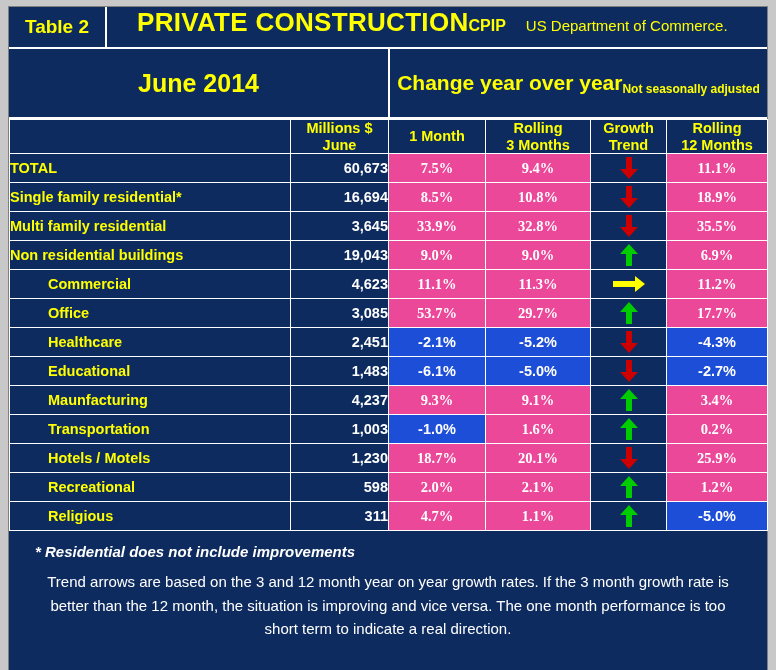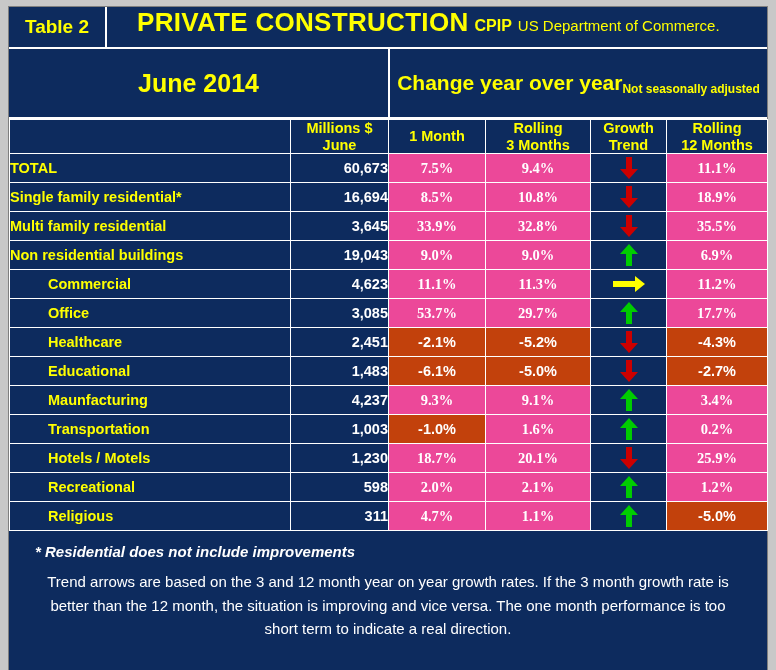--- a/index.html
+++ b/index.html
@@ -57,25 +57,24 @@
     color: #ffff00;
   }
   .title-main .big {
     font-size: 26px;
     font-weight: bold;
     letter-spacing: 0.3px;
   }
   .title-main .mid {
     font-size: 16px;
     font-weight: bold;
-    margin-left: 6px;
   }
   .title-main .small {
     font-size: 15px;
-    margin-left: 6px;
+    margin-left: 20px;
     font-weight: normal;
   }
 
   
   .sub-row {
     display: flex;
     height: 68px;
     border-bottom: 2px solid #ffffff;
   }
   .sub-left {
@@ -141,21 +140,21 @@
     color: #ffffff;
     text-align: right;
     padding-right: 8px;
     background: #0d2b5e;
   }
   td.pct {
     text-align: center;
     color: #ffffff;
   }
   td.pct.green { background: #ec4899; font-family: Liberation Serif, serif; }
-  td.pct.red   { background: #c2410c; }
+  td.pct.red   { background: #1d4ed8; }
   td.trend {
     background: #0d2b5e;
     text-align: center;
     vertical-align: middle;
   }
   .arrow-wrap {
     display: flex;
     align-items: center;
     justify-content: center;
     height: 26px;

